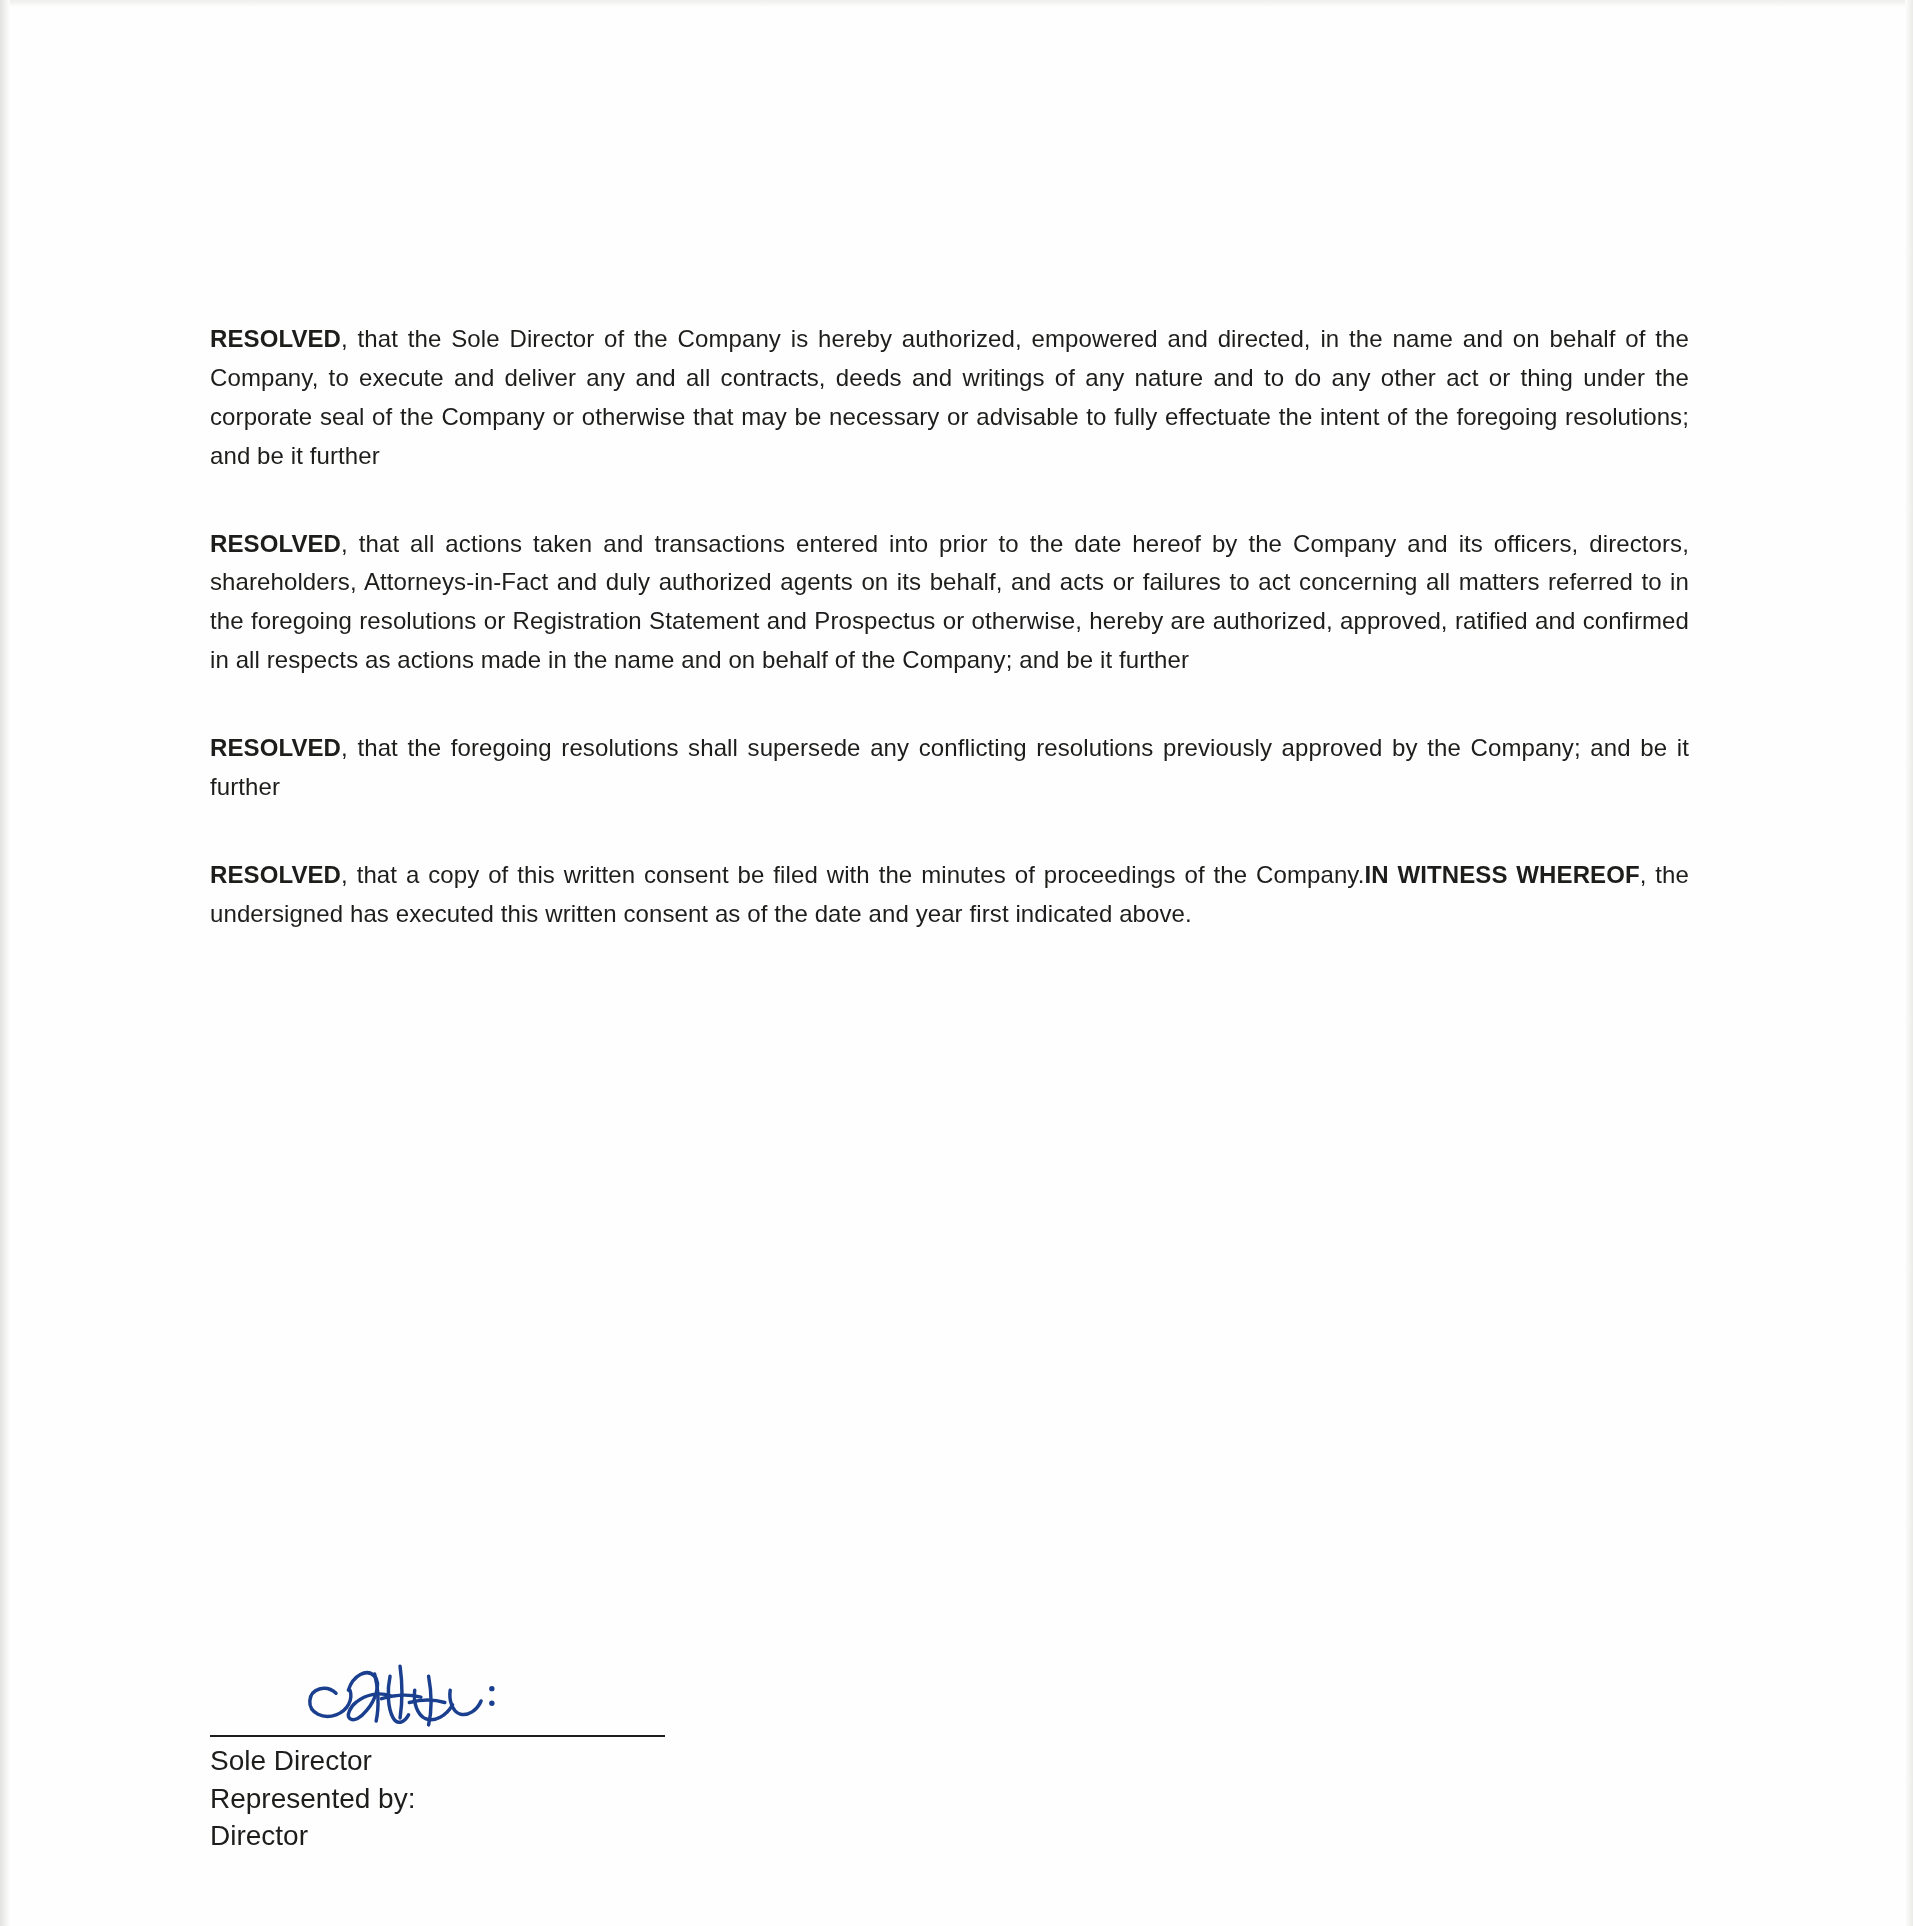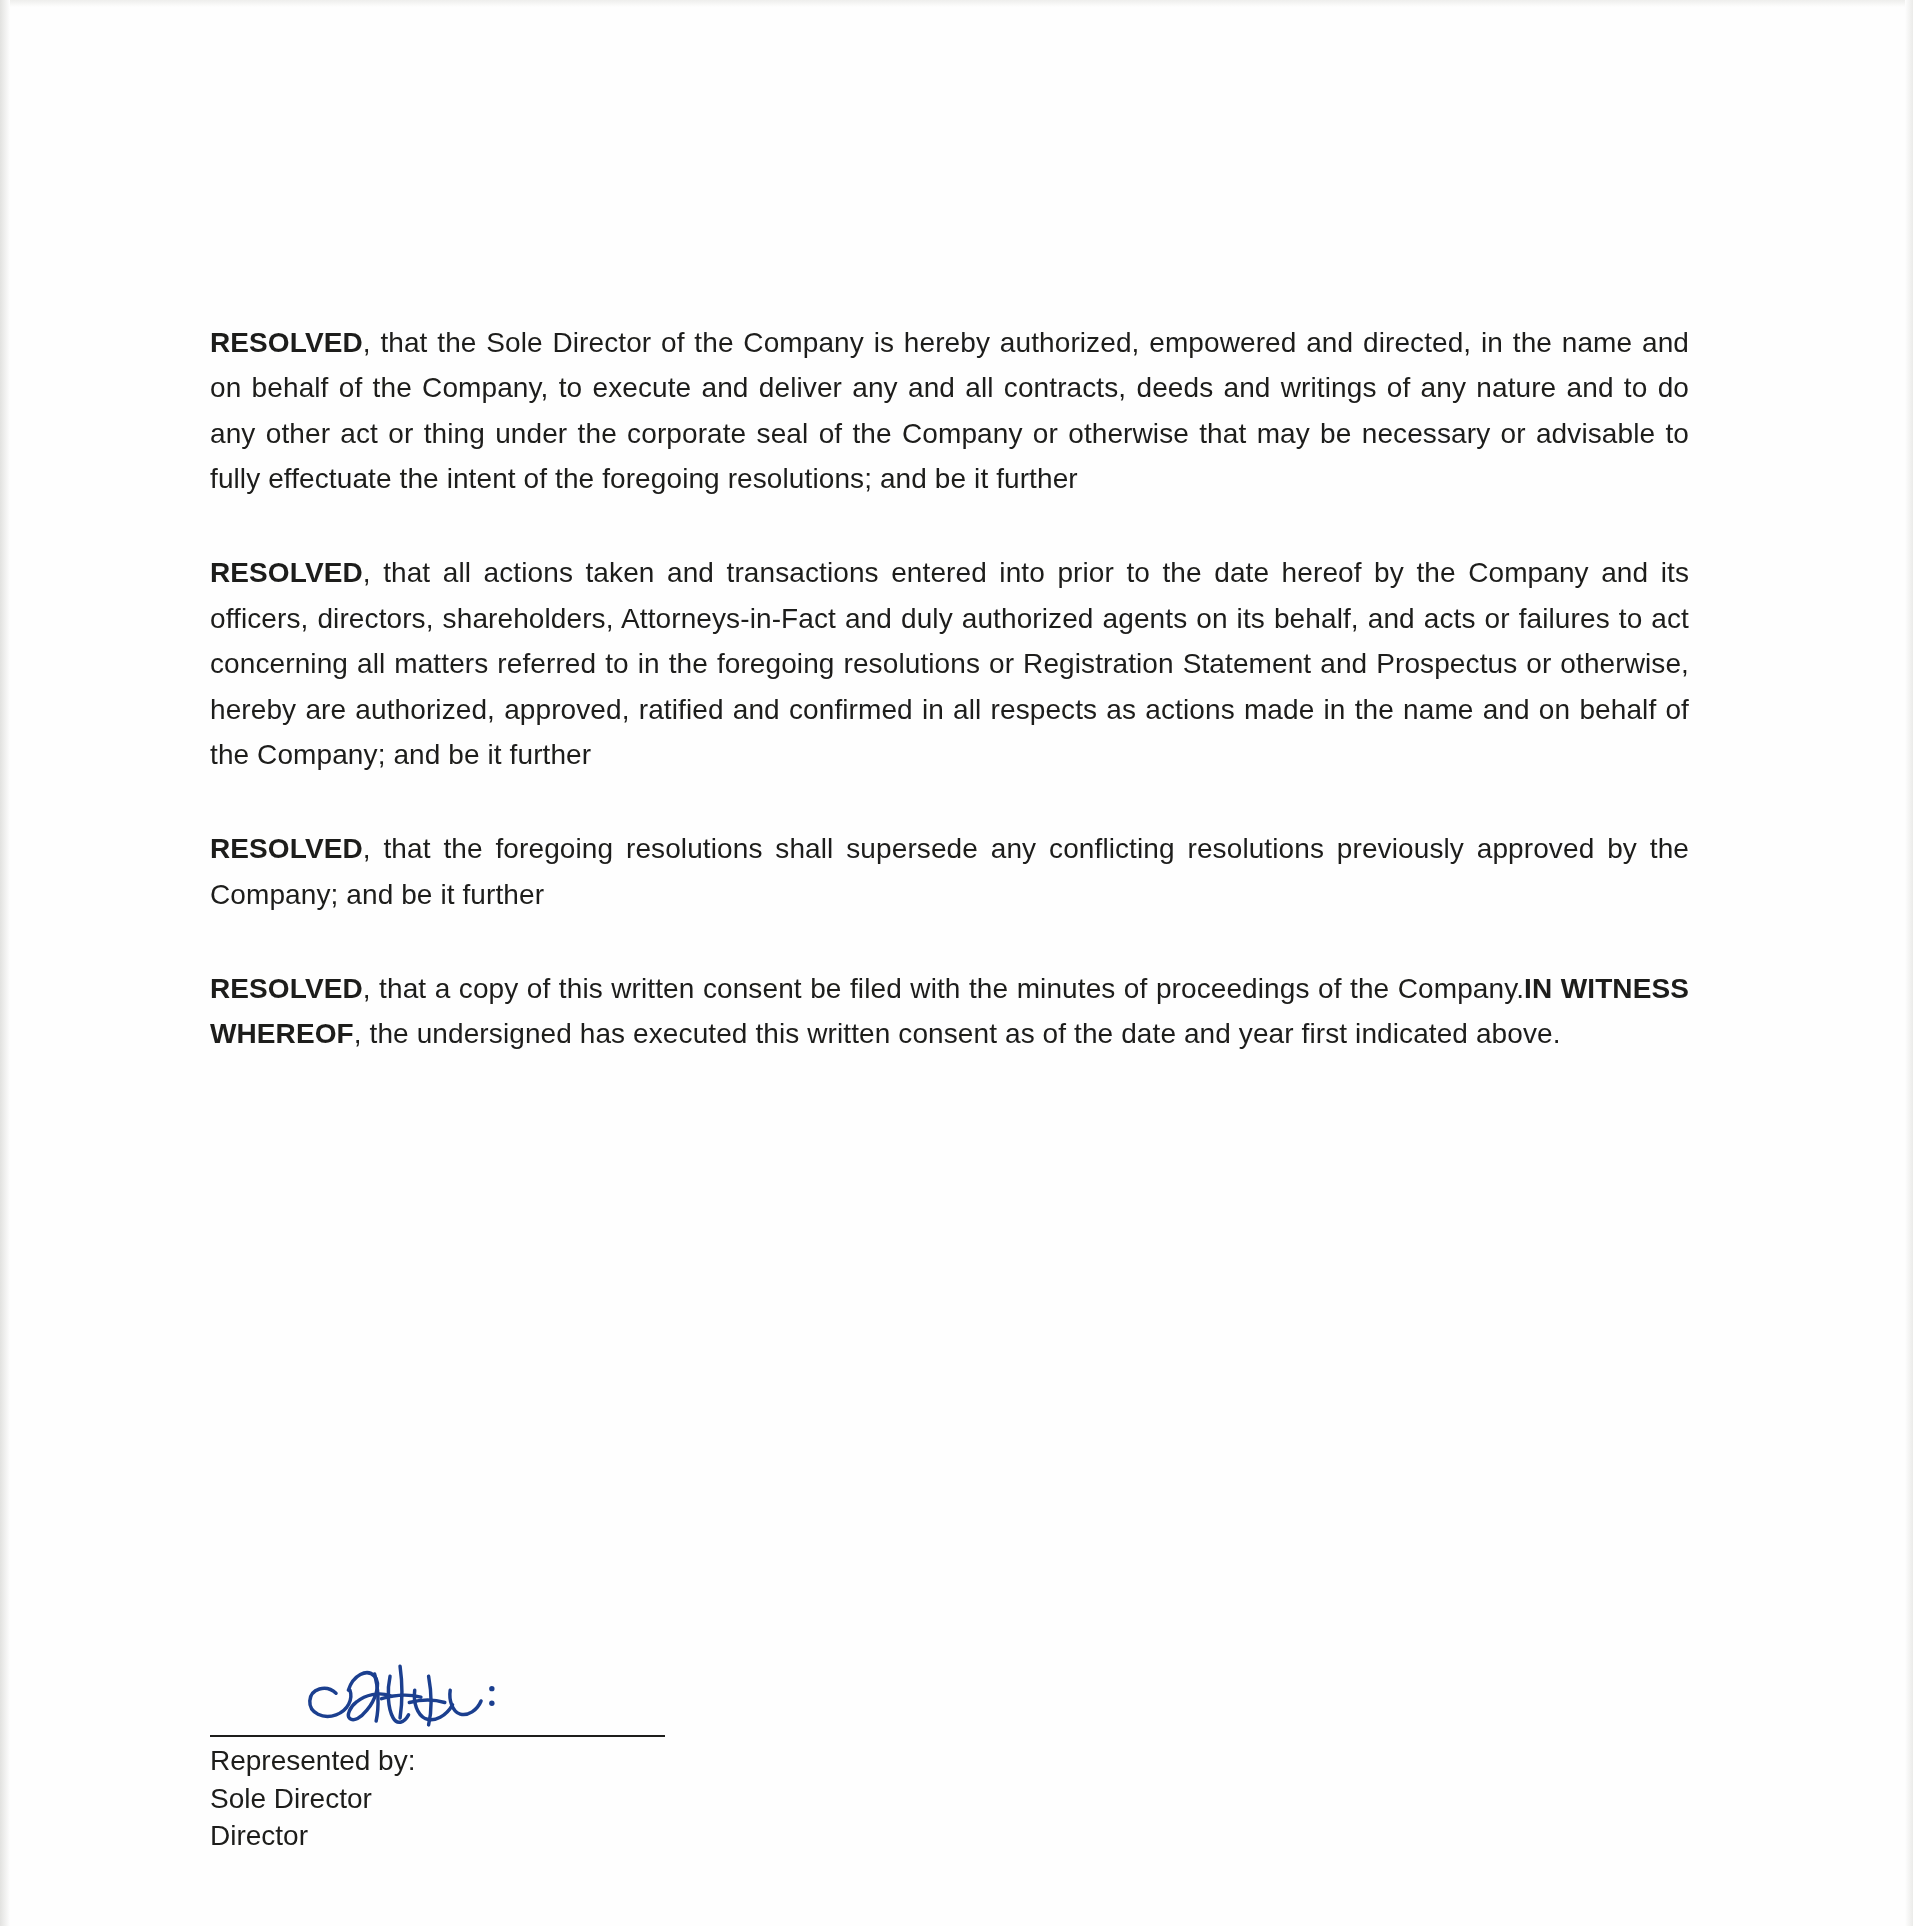--- a/index.html
+++ b/index.html
@@ -39,21 +39,21 @@
     background: linear-gradient(to left, #ebebe9, #fefefe);
   }
   .content {
     position: absolute;
     left: 210px;
     top: 320px;
     width: 1479px;
   }
   p.para {
     margin: 0 0 49px 0;
-    font-size: 28px;
+    font-size: 24px;
     line-height: 1.62;
     text-align: justify;
     text-justify: inter-word;
     letter-spacing: 0.1px;
   }
   p.para:last-of-type {
     margin-bottom: 9px;
   }
   .lead {
     font-weight: bold;
@@ -136,20 +136,20 @@
           <path d="M336 60 C344 104, 344 152, 336 186"></path>
           <path d="M286 128 C316 120, 352 120, 378 128"></path>
           <path d="M392 96 C388 122, 398 152, 418 158 C438 164, 462 148, 472 124"></path>
         </g>
         <circle cx="500" cy="92" r="7" fill="#1b3f8f"></circle>
         <circle cx="500" cy="130" r="7" fill="#1b3f8f"></circle>
       </svg>
       <div class="sig-line"></div>
     </div>
     <div class="sign-lines">
+      <div>Sole Director</div>
       <div>Represented by:</div>
-      <div>Sole Director</div>
       <div>Director</div>
     </div>
   </div>
 
 </div>
 
 
 </body></html>

